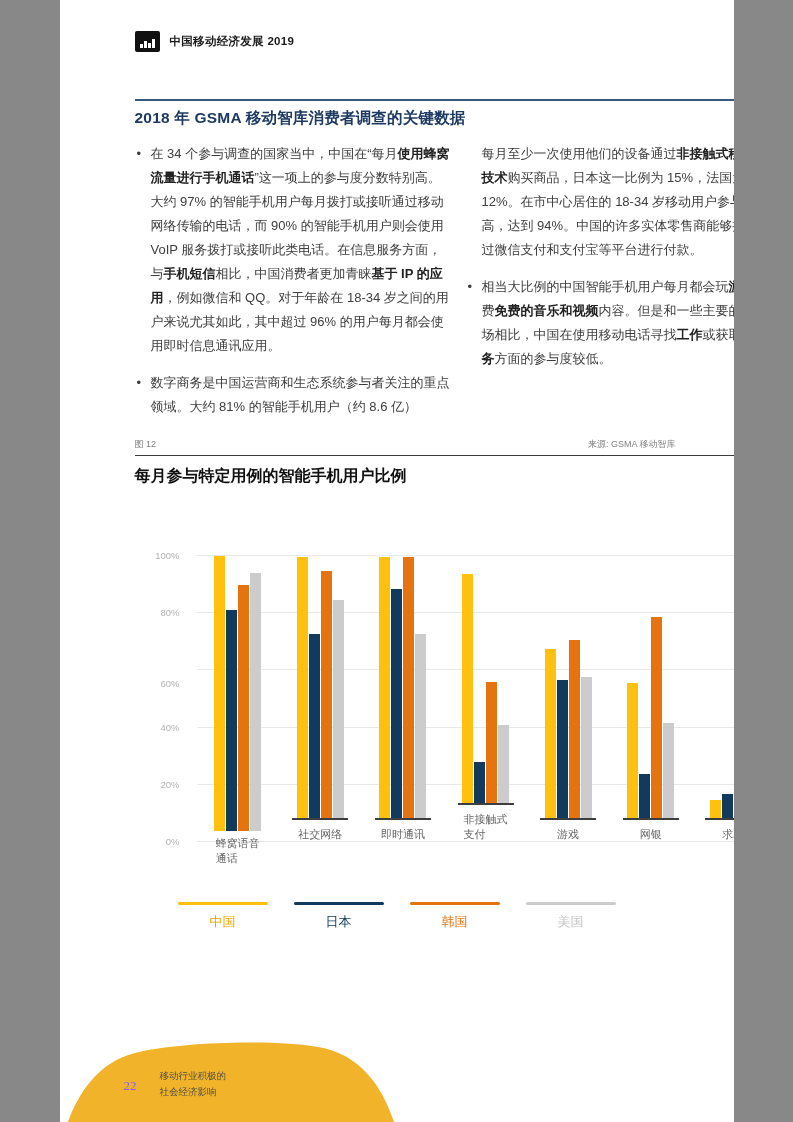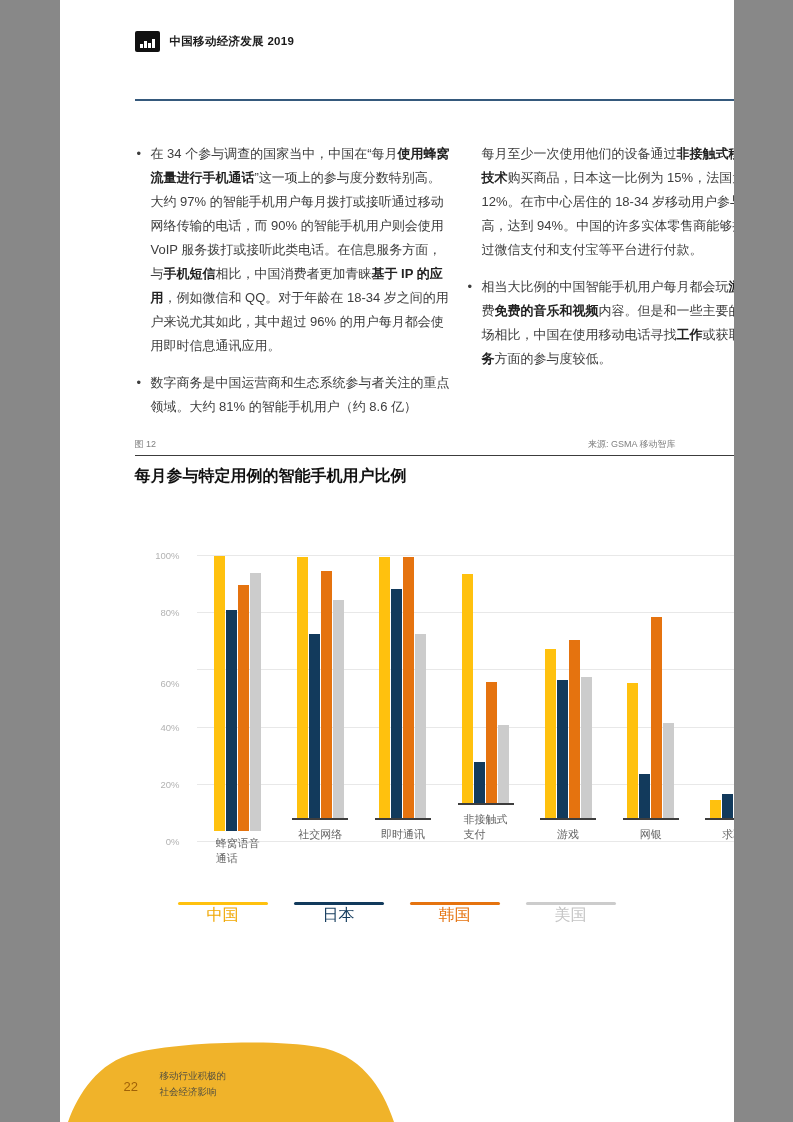--- a/index.html
+++ b/index.html
@@ -39,42 +39,43 @@
   .chart-groups { position:absolute; left:0; top:0; width:100%; height:286px; display:flex; }
   .group { flex:1; display:flex; flex-direction:column; align-items:center; }
   .bars { height:286px; display:flex; align-items:flex-end; gap:1px; }
   .bar { width:11px; }
   .basetick { width:56px; height:2px; background:#3e3e3e; margin-top:-2px; }
   .cat { margin-top:7px; font-size:11px; color:#666666; line-height:15px; }
   
   .legend { position:absolute; left:0; top:902px; width:100%; display:flex; justify-content:center; gap:26px; }
   .legend-item { width:90px; }
   .legend-line { width:90px; height:3px; border-radius:2px; }
-  .legend-label { text-align:center; font-size:16px; }
+  .legend-label { text-align:center; font-size:13px; margin-top:8px; }
   
   .footer-blob { position:absolute; left:0; bottom:0; width:360px; height:96px; }
-  .footer-pagenum { position:absolute; left:64px; bottom:28px; font-size:13px; color:#a16207; }
+  .footer-pagenum { position:absolute; left:64px; bottom:28px; font-size:13px; color:#8b5cf6;font-family:Liberation Serif, serif; }
   .footer-caption { position:absolute; left:100px; bottom:22px; font-size:9.5px; line-height:16px; color:#55503f; }
 </style>
 </head>
 <body>
 
 <div class="page">
 
   <div class="hdr">
     <span class="hdr-logo">
       <i class="b1"></i>
         <i class="b2"></i>
         <i class="b3"></i>
         <i class="b4"></i>
     </span>
     <span class="hdr-title">中国移动经济发展 2019</span>
   </div>
 
   <div class="rule-top"></div>
+  <h1 class="sec-heading">2018 年 GSMA 移动智库消费者调查的关键数据</h1>
 
   <div class="cols">
     <div class="col">
       <p class="para bullet"><span>在 34 个参与调查的国家当中，中国在“每月</span><b>使用蜂窝流量进行手机通话</b><span>”这一项上的参与度分数特别高。大约 97% 的智能手机用户每月拨打或接听通过移动网络传输的电话，而 90% 的智能手机用户则会使用 VoIP 服务拨打或接听此类电话。在信息服务方面，与</span><b>手机短信</b><span>相比，中国消费者更加青睐</span><b>基于 IP 的应用</b><span>，例如微信和 QQ。对于年龄在 18-34 岁之间的用户来说尤其如此，其中超过 96% 的用户每月都会使用即时信息通讯应用。</span></p>
       <p class="para bullet"><span>数字商务是中国运营商和生态系统参与者关注的重点领域。大约 81% 的智能手机用户（约 8.6 亿）</span></p>
     </div>
     <div class="col">
       <p class="para nobullet"><span>每月至少一次使用他们的设备通过</span><b>非接触式移动支付技术</b><span>购买商品，日本这一比例为 15%，法国为 12%。在市中心居住的 18-34 岁移动用户参与度最高，达到 94%。中国的许多实体零售商能够接受通过微信支付和支付宝等平台进行付款。</span></p>
       <p class="para bullet"><span>相当大比例的中国智能手机用户每月都会玩</span><b>游戏</b><span>并消费</span><b>免费的音乐和视频</b><span>内容。但是和一些主要的欧洲市场相比，中国在使用移动电话寻找</span><b>工作</b><span>或获取</span><b>政府服务</b><span>方面的参与度较低。</span></p>
     </div>

